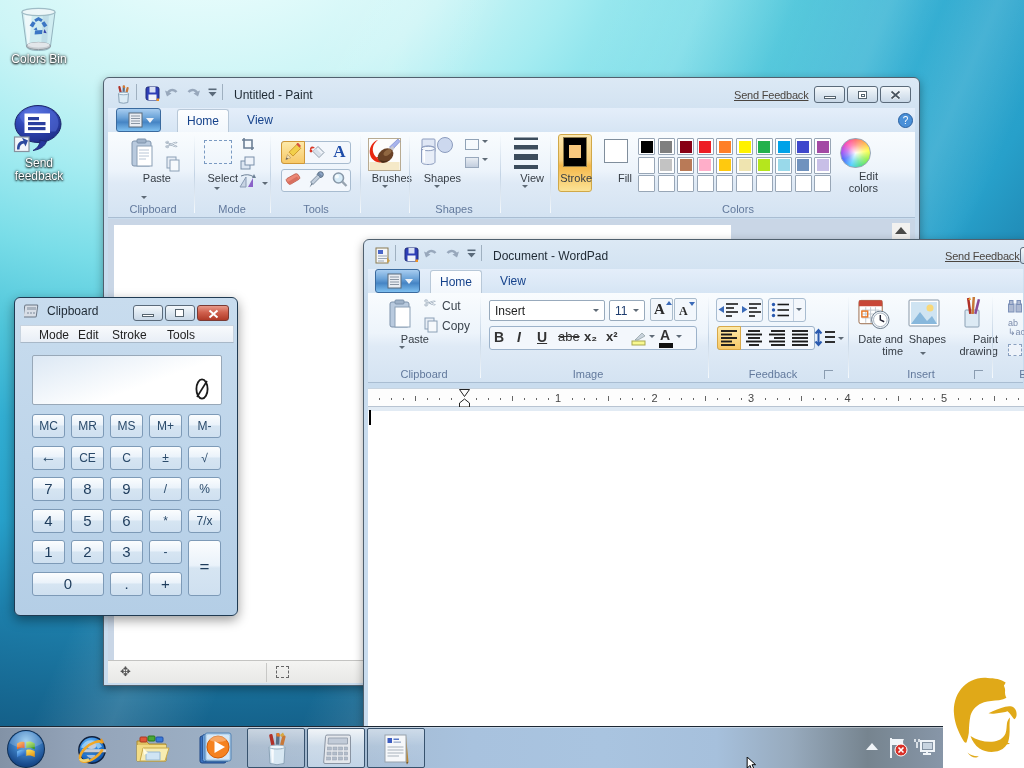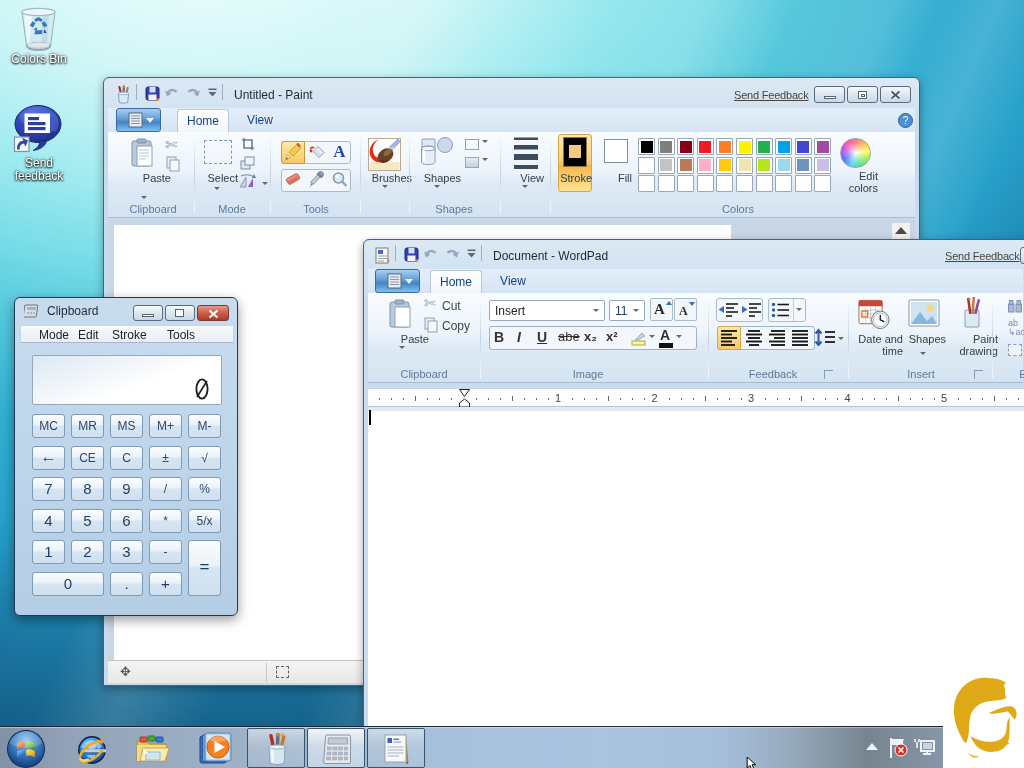--- a/index.html
+++ b/index.html
@@ -775,21 +775,21 @@
       <div class="cbtn sm" style="left:173px;top:147.6px;">√</div>
       <div class="cbtn" style="left:17px;top:179.2px;">7</div>
       <div class="cbtn" style="left:56px;top:179.2px;">8</div>
       <div class="cbtn" style="left:95px;top:179.2px;">9</div>
       <div class="cbtn sm" style="left:134px;top:179.2px;">/</div>
       <div class="cbtn sm" style="left:173px;top:179.2px;">%</div>
       <div class="cbtn" style="left:17px;top:210.8px;">4</div>
       <div class="cbtn" style="left:56px;top:210.8px;">5</div>
       <div class="cbtn" style="left:95px;top:210.8px;">6</div>
       <div class="cbtn sm" style="left:134px;top:210.8px;">*</div>
-      <div class="cbtn sm" style="left:173px;top:210.8px;">5/x</div>
+      <div class="cbtn sm" style="left:173px;top:210.8px;">7/x</div>
       <div class="cbtn" style="left:17px;top:242.4px;">1</div>
       <div class="cbtn" style="left:56px;top:242.4px;">2</div>
       <div class="cbtn" style="left:95px;top:242.4px;">3</div>
       <div class="cbtn sm" style="left:134px;top:242.4px;">-</div>
       <div class="cbtn" style="left:17px;top:274px;width:72px;">0</div>
       <div class="cbtn" style="left:95px;top:274px;">.</div>
       <div class="cbtn" style="left:134px;top:274px;">+</div>
       <div class="cbtn" style="left:173px;top:242.4px;height:55.6px;font-size:17px;line-height:52px;">=</div>
     </div>
 

